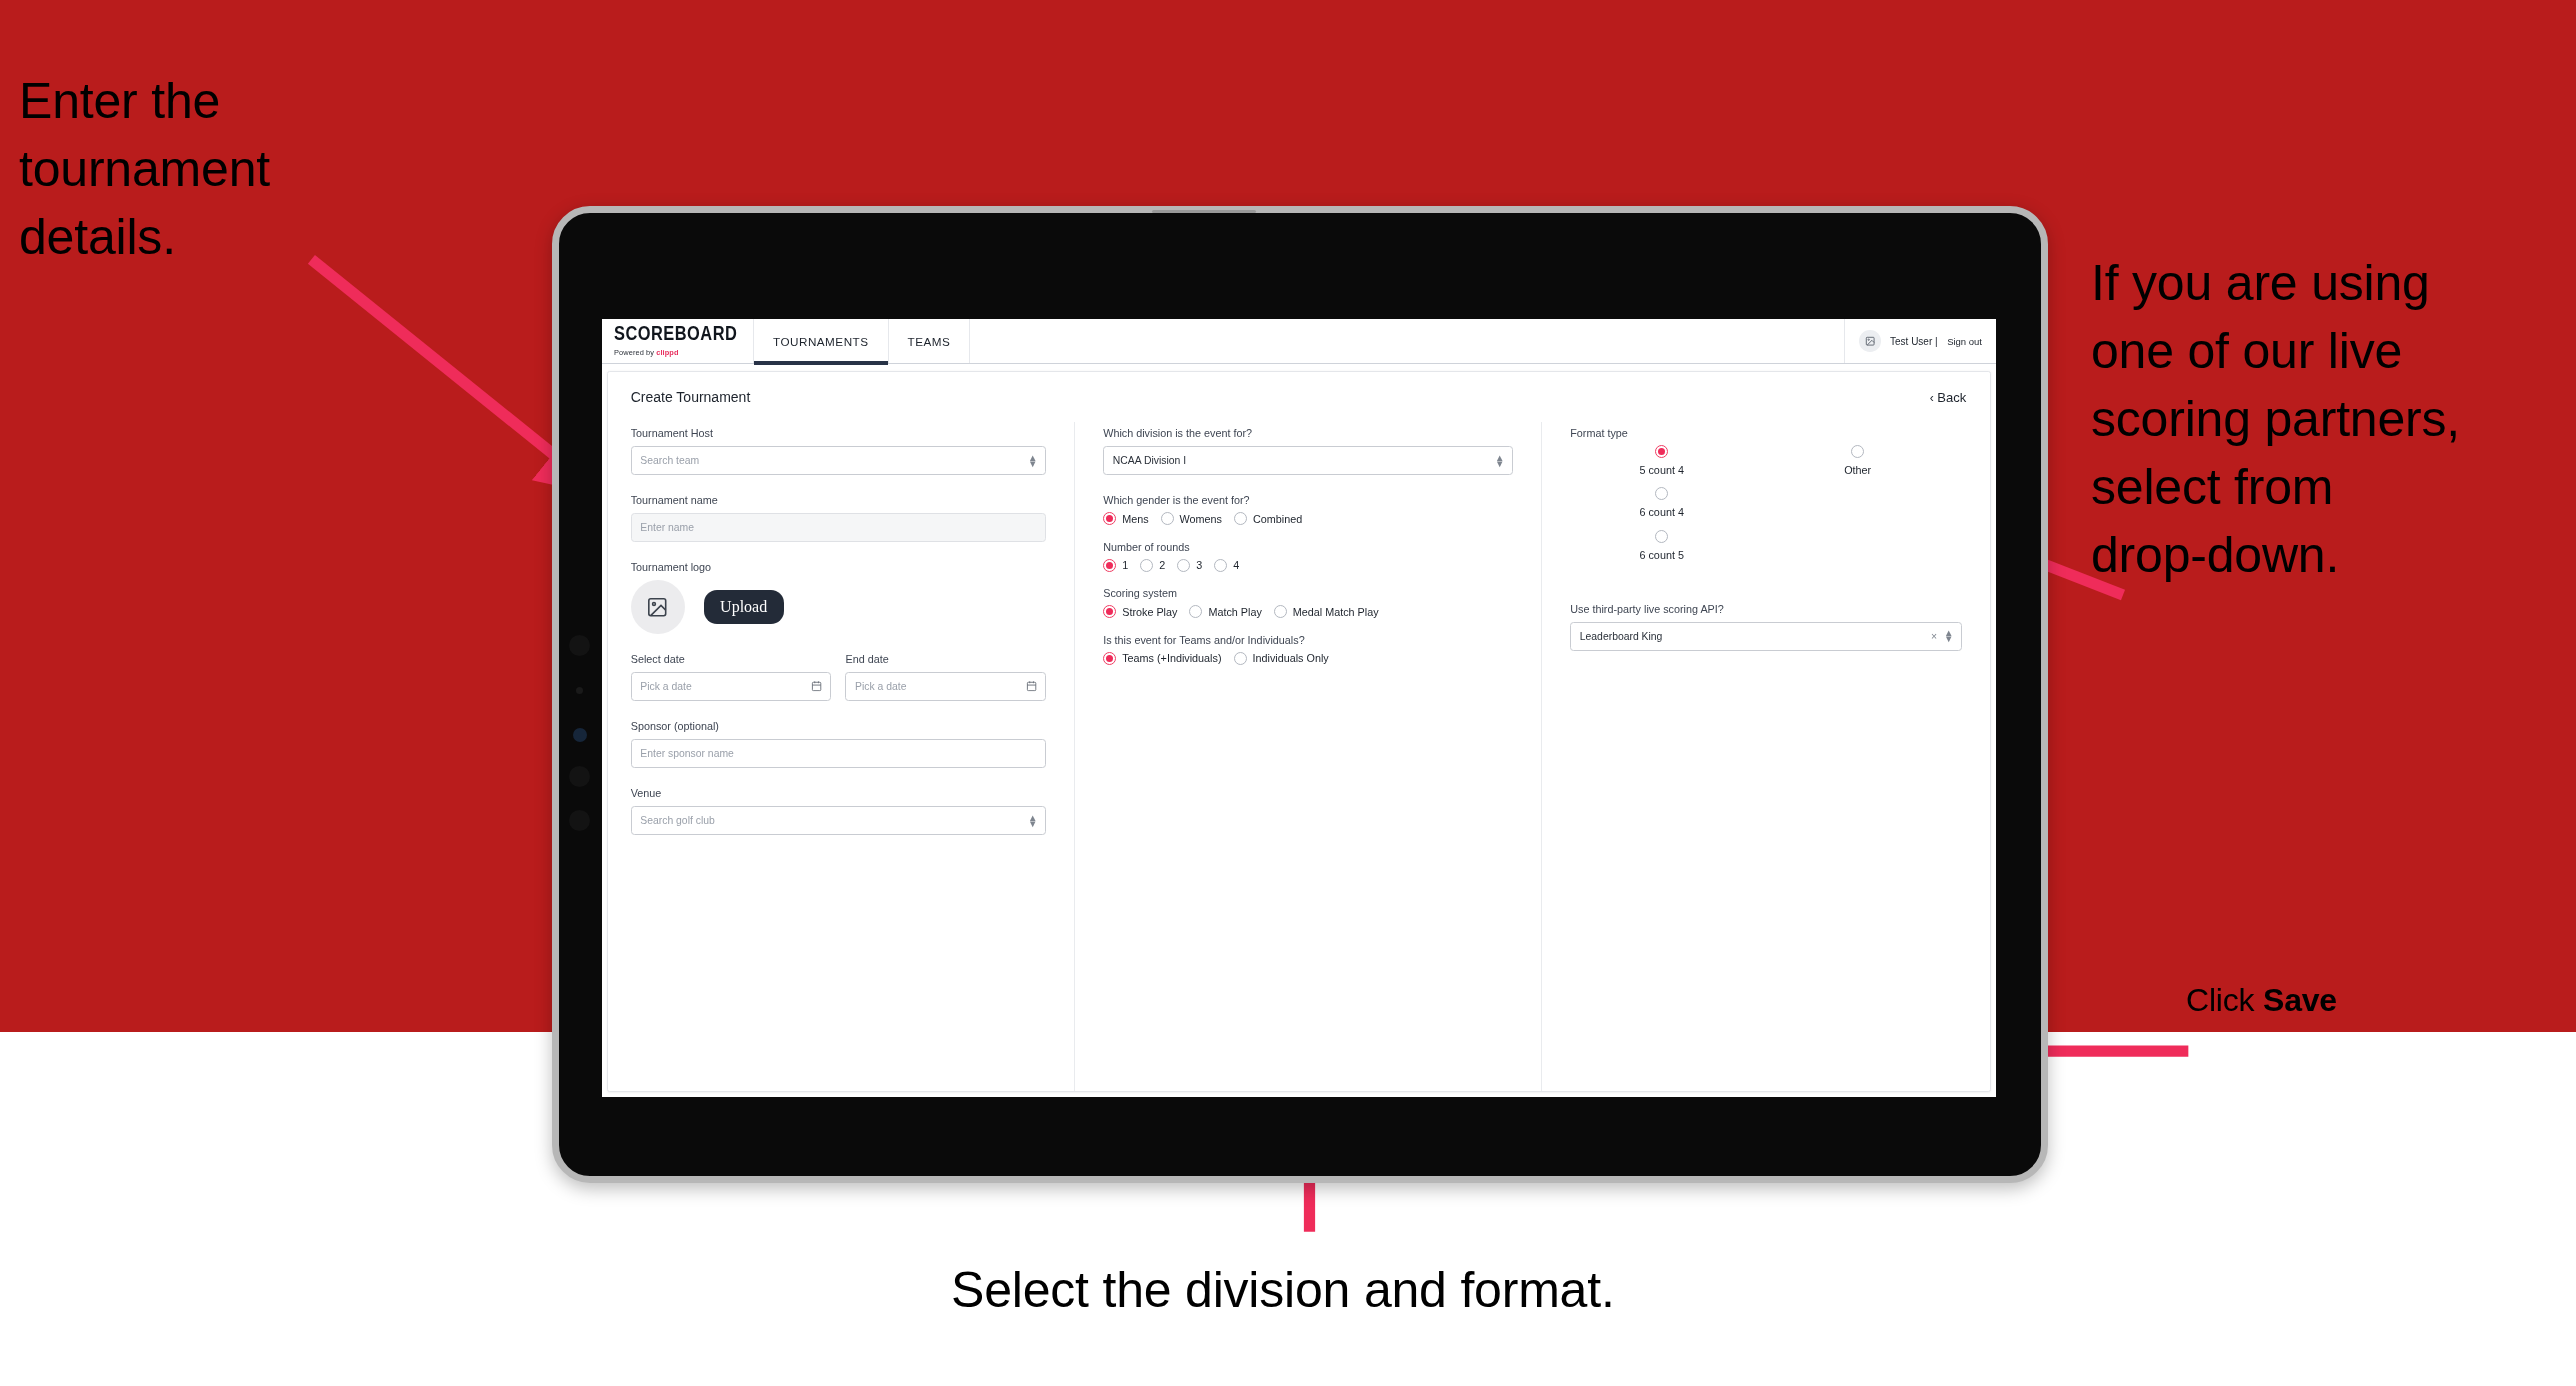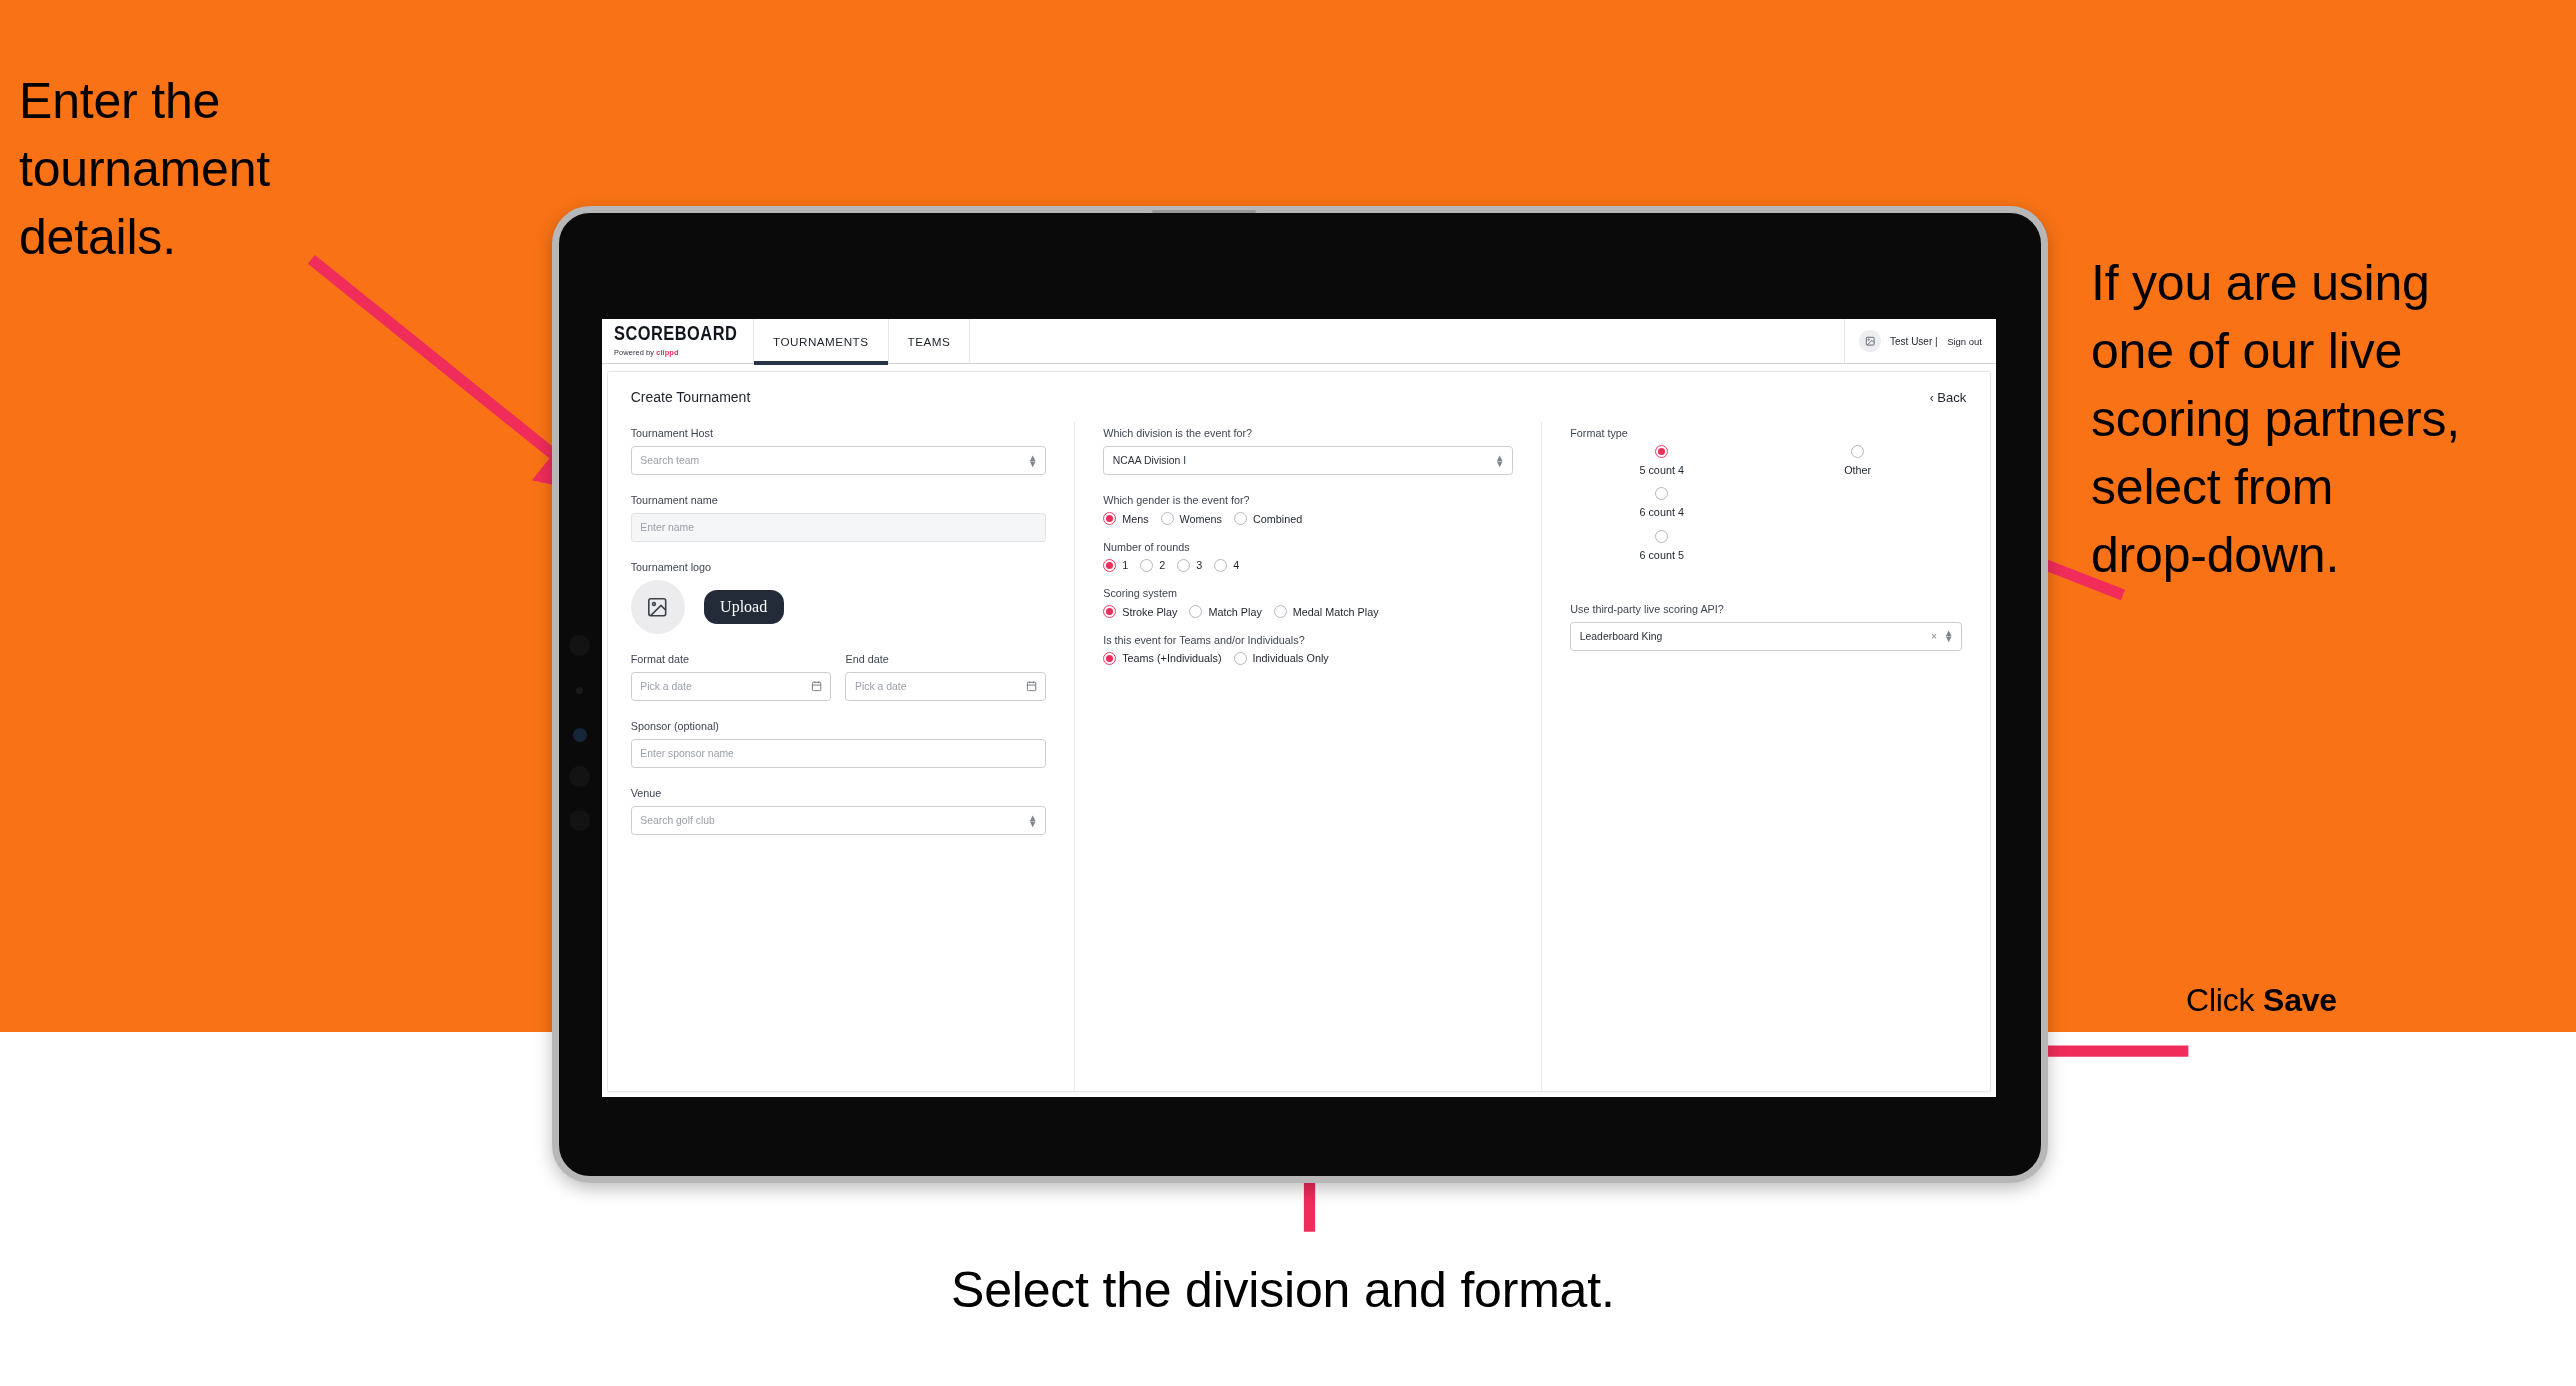--- a/index.html
+++ b/index.html
@@ -2,21 +2,21 @@
 <html style="font-size:14px"><head>
 <meta charset="utf-8">
 <style>
   * { box-sizing: border-box; margin: 0; padding: 0; }
   html, body {
     width: 2576px; height: 1386px;
     background: #ffffff;
     font-family: "Liberation Sans", sans-serif;
     overflow: hidden;
   }
-  #stage { position: relative; width: 2576px; height: 1032px; background: #f97316; }
+  #stage { position: relative; width: 2576px; height: 1032px; background: #b91c1c; }
 
   
   .anno {
     position: absolute;
     color: #000;
     font-family: "Liberation Sans", sans-serif;
     font-weight: 400;
     line-height: 1.36;
     letter-spacing: -0.2px;
     white-space: pre-line;
@@ -305,21 +305,21 @@
                   <rect x="3" y="3" width="18" height="18" rx="2"></rect>
                     <circle cx="8.5" cy="8.5" r="1.5"></circle>
                     <path d="M21 15l-5-5L5 21"></path>
                 </svg>
               </div>
               <div class="upload-btn">Upload</div>
             </div>
 
             <div class="date-row">
               <div class="date-col">
-                <label class="fld-label">Format date</label>
+                <label class="fld-label">Select date</label>
                 <div class="input">
                   <span>Pick a date</span>
                   <span class="cal">
                     <svg width="11.2" height="11.2" viewBox="0 0 24 24" fill="none" stroke="#6b717a" stroke-width="2">
                       <rect x="3" y="4" width="18" height="18" rx="2"></rect>
                         <path d="M16 2v4M8 2v4M3 10h18"></path>
                     </svg>
                   </span>
                 </div>
               </div>

